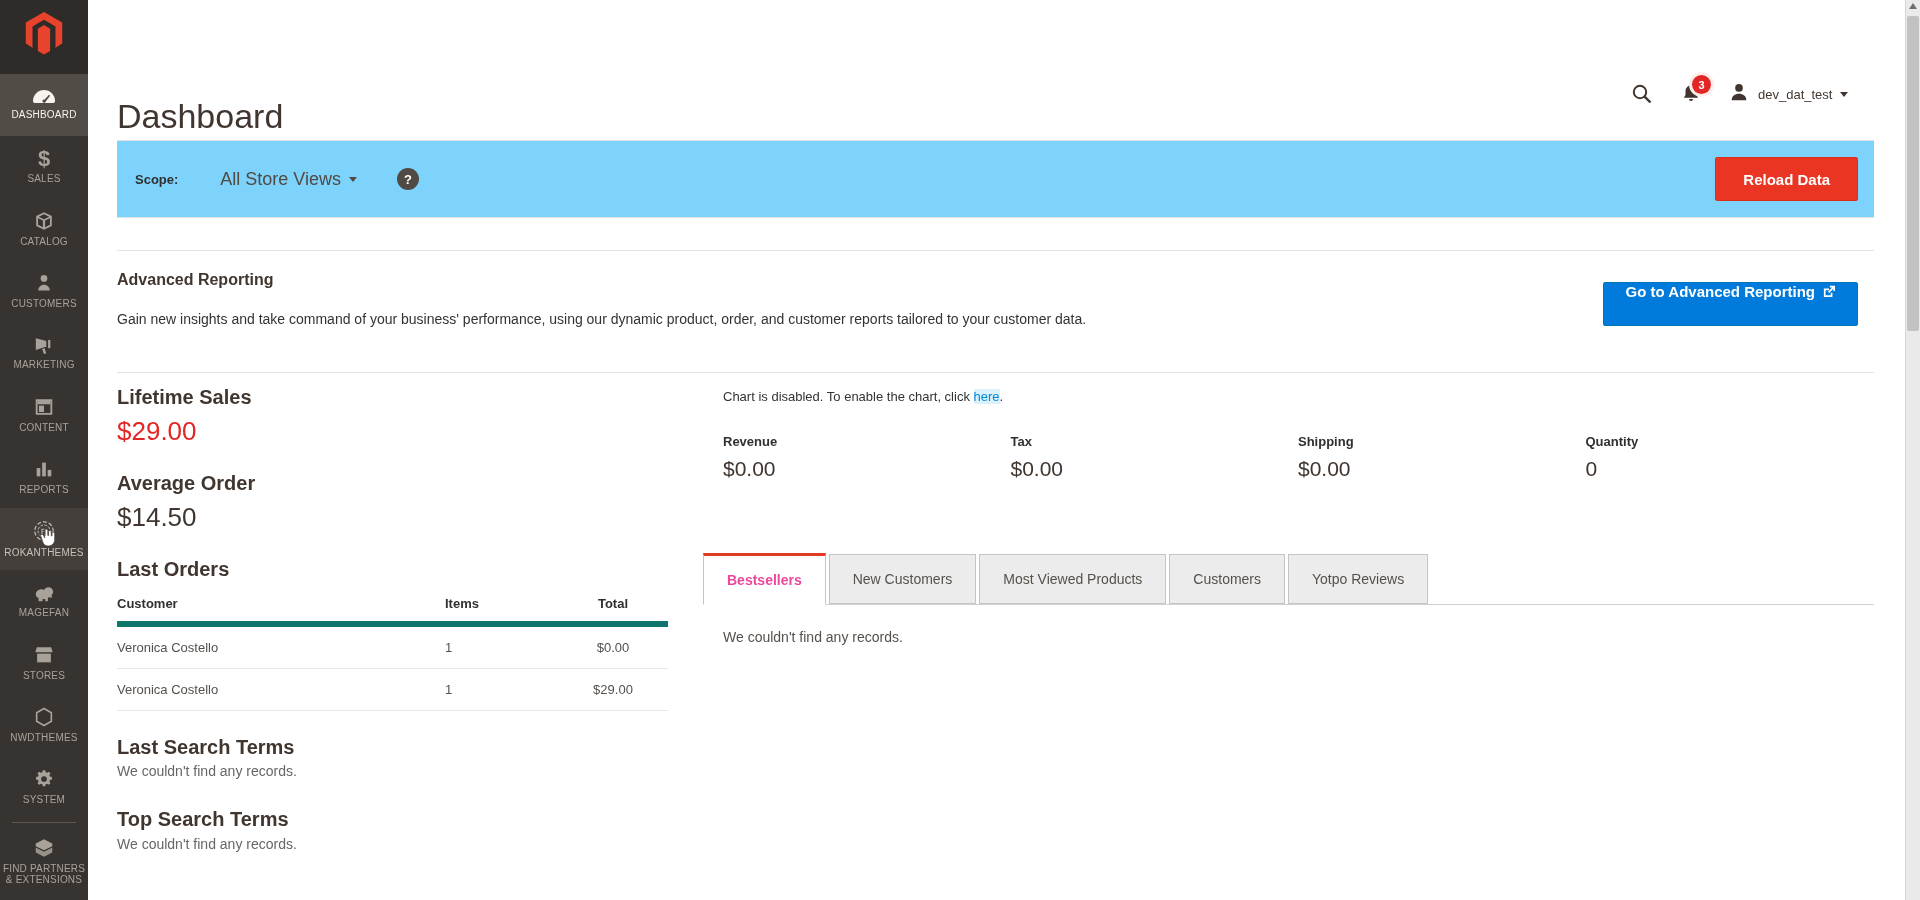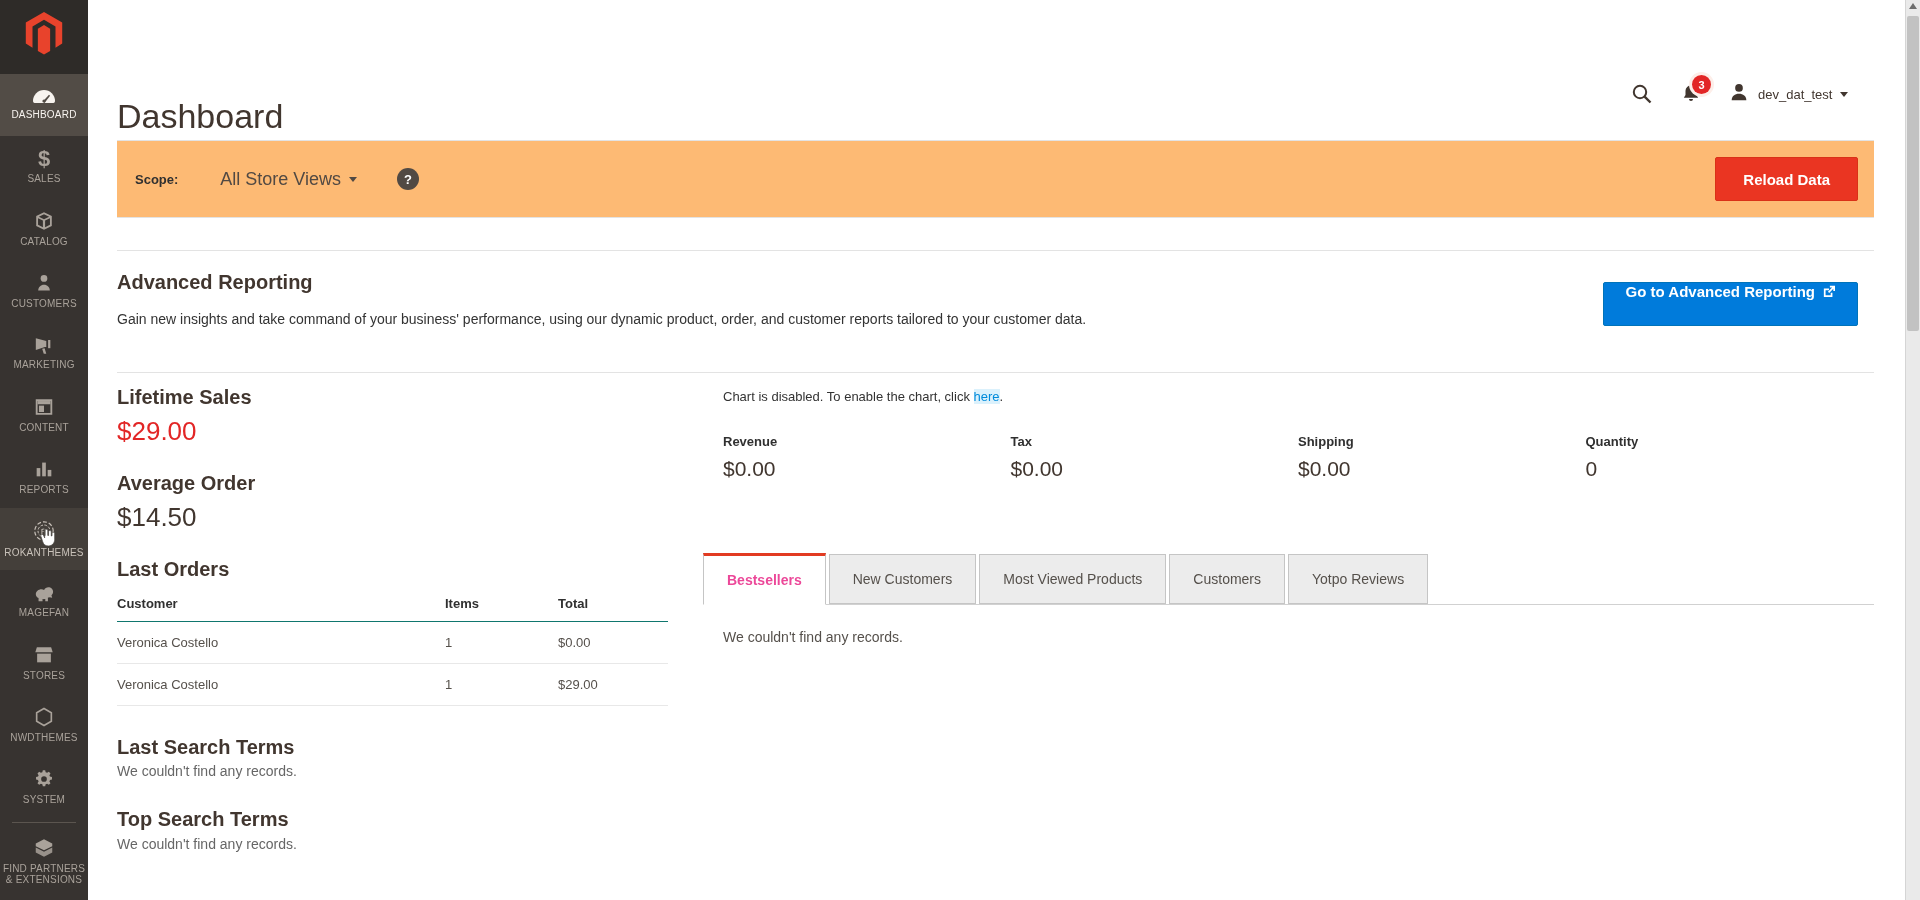--- a/index.html
+++ b/index.html
@@ -33,21 +33,21 @@
     position:absolute; top:-7px; left:12px; min-width:19px; height:19px; border-radius:10px;
     background:#e22626; color:#fff; font-size:11px; font-weight:700; display:flex; align-items:center;
     justify-content:center; padding:0 4px; box-shadow:0 0 0 3px #fdeee9;
   }
   .user-menu { display:flex; align-items:center; gap:8px; cursor:pointer; }
   .user-name { font-size:13px; color:#41362f; }
   .caret-down { width:0; height:0; border-left:4px solid transparent; border-right:4px solid transparent; border-top:5px solid #41362f; }
 
   
   .scope-band {
-    position:absolute; left:117px; top:140px; width:1757px; height:78px; background:#fdba74;
+    position:absolute; left:117px; top:140px; width:1757px; height:78px; background:#7dd3fc;
     border-top:1px solid #e3e3e3; border-bottom:1px solid #e3e3e3;
     display:flex; align-items:center; padding:0 16px 0 18px;
   }
   .scope-label { font-size:13px; font-weight:700; color:#303030; }
   .scope-select { display:flex; align-items:center; gap:8px; margin-left:42px; cursor:pointer; }
   .scope-value { font-size:18px; color:#514943; }
   .scope-caret { width:0; height:0; border-left:4px solid transparent; border-right:4px solid transparent; border-top:5px solid #514943; }
   .help-btn {
     margin-left:40px; width:22px; height:22px; border-radius:50%; background:#514943; color:#fff;
     font-size:13px; font-weight:700; display:flex; align-items:center; justify-content:center; cursor:pointer;
@@ -56,41 +56,41 @@
     margin-left:auto; height:44px; padding:0 27px; background:#ea3522; border:1px solid #d93117;
     border-radius:2px; color:#fff; font-size:15px; font-weight:700; cursor:pointer;
     font-family:"Liberation Sans", sans-serif;
   }
 
   
   .adv-block {
     position:absolute; left:117px; top:250px; width:1757px; height:123px;
     border-top:1px solid #e3e3e3; border-bottom:1px solid #e3e3e3;
   }
-  .adv-title { position:absolute; left:0; top:20px; font-size:20px; font-weight:700; color:#41362f; }
+  .adv-title { position:absolute; left:0; top:20px; font-size:16px; font-weight:700; color:#41362f; }
   .adv-desc { position:absolute; left:0; top:60px; font-size:14px; color:#333; }
   .adv-btn {
     position:absolute; right:16px; top:31px; height:44px; padding:0 22px; background:#007bdb;
     border:1px solid #0073ba; border-radius:2px; color:#fff; font-size:15px; font-weight:700;
     cursor:pointer; display:flex; align-items:flex-start; gap:8px; font-family:"Liberation Sans", sans-serif;
   }
 
   
   .stat-title { position:absolute; left:117px; font-size:20px; font-weight:700; color:#41362f; }
   .stat-value { position:absolute; left:117px; font-size:26px; font-weight:500; }
   .red { color:#e22626; }
   .dark { color:#41362f; }
 
   .orders-table { position:absolute; left:117px; top:592px; width:551px; font-size:13px; }
   .ot-row { display:flex; align-items:center; }
-  .ot-head { font-weight:700; color:#303030; padding:4px 0 10px 0; border-bottom:1px solid #0f766e; }
+  .ot-head { font-weight:700; color:#303030; padding:4px 0 10px 0; border-bottom:6px solid #0f766e; }
   .ot-body { color:#55504b; padding:13px 0; border-bottom:1px solid #e8e8e8; cursor:pointer; }
   .col-customer { width:328px; }
   .col-items { flex:1; }
-  .col-total { width:110px; text-align:left; }
+  .col-total { width:110px; text-align:center; }
 
   
   .chart-notice { position:absolute; left:723px; top:389px; font-size:13px; color:#333; }
   .chart-notice a { color:#008bdb; text-decoration:none; background:#dbf1fc; cursor:pointer; }
   .metrics { position:absolute; left:723px; top:434px; width:1150px; display:flex;align-items:center; }
   .metric { flex:1; }
   .metric-label { font-size:13px; font-weight:700; color:#303030; }
   .metric-value { font-size:21px; margin-top:8px; color:#41362f; font-weight:500; }
 
   

